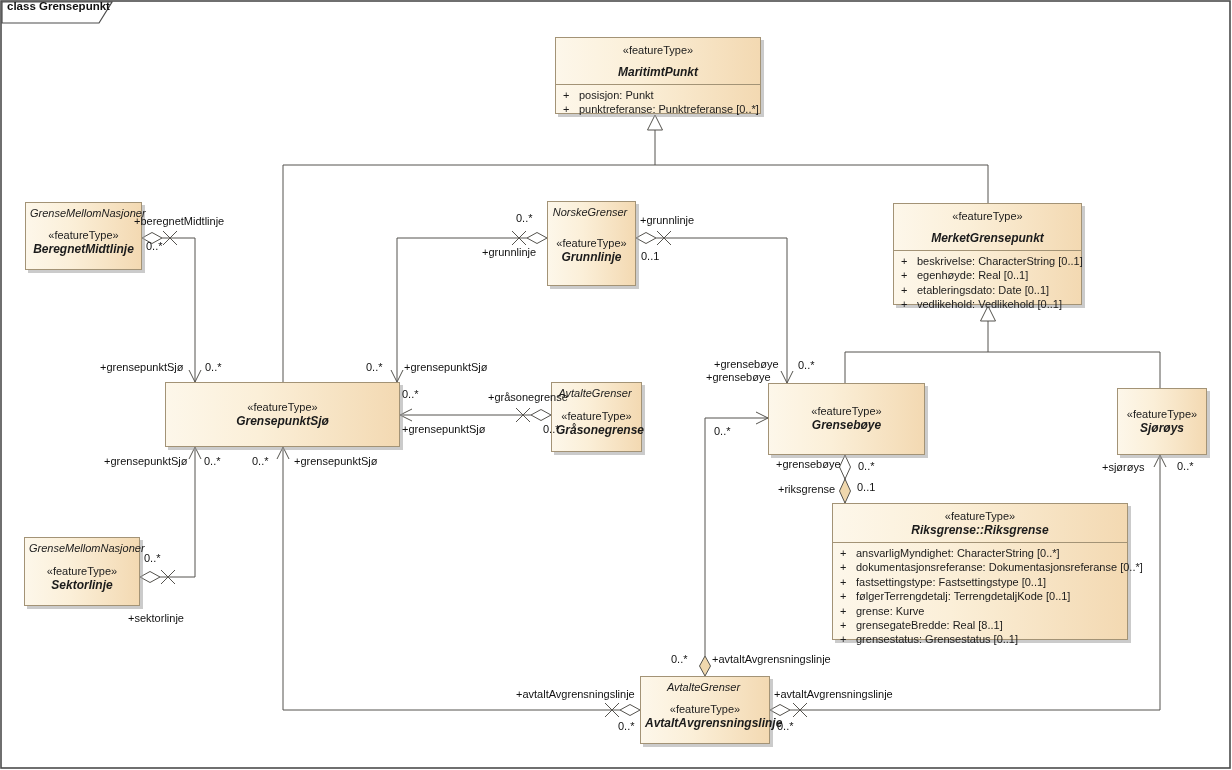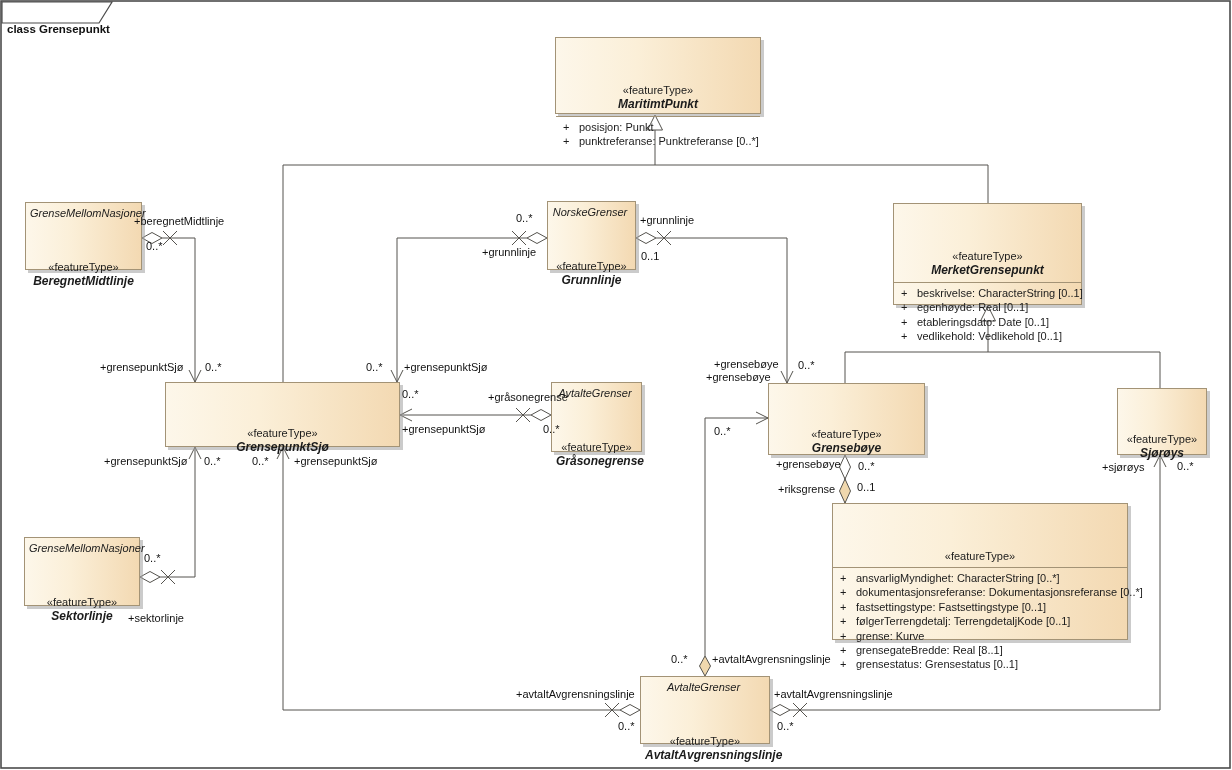--- a/index.html
+++ b/index.html
@@ -9,28 +9,28 @@
   .uml-class{position:absolute;z-index:2;box-sizing:border-box;
     background:linear-gradient(90deg,#fdf7ea 0%,#fbefd8 40%,#f3d9b2 100%);
     border:1px solid #a2real;border:1px solid #a39376;
     box-shadow:3px 3px 0 rgba(160,160,160,.55);
     color:#1b1b1b;font-size:11px;line-height:13px;}
   .cls-header{text-align:center;padding:5px 2px 4px 2px;}
   .hdr-only{display:flex;flex-direction:column;}
   .hdr-only .cls-header{display:flex;flex-direction:column;flex:1;padding:3px 4px 4px 4px;text-align:center;}
   .pkg{display:block;font-style:italic;text-align:center;padding-right:3px;line-height:14px;}
   .hdr-mid{margin:auto 0;}
-  .stereo{display:block;line-height:14px;margin-top:40px;}
+  .stereo{display:block;line-height:14px;}
   .cname{display:block;font-weight:bold;font-size:12px;line-height:15px;font-style:italic;}
-  .abstract .cname{font-style:italic;}
+  .abstract .cname{font-style:italic;margin-top:8px;}
   .attrs{border-top:1px solid #a39376;padding:3px 2px 2px 0;}
   .attr-row{display:flex;line-height:14.4px;white-space:nowrap;}
   .attr-plus{width:16px;padding-left:7px;flex:none;}
   .conn-label{position:absolute;z-index:3;font-size:11px;line-height:12px;color:#111;white-space:nowrap;}
-  #frame-tab-label{position:absolute;left:7px;top:23px;z-index:4;font-weight:bold;font-size:11.5px;color:#111;}
+  #frame-tab-label{position:absolute;left:7px;top:0;z-index:4;font-weight:bold;font-size:11.5px;color:#111;}
 </style>
 </head>
 <body>
 
 <div id="stage">
 
   <svg id="connectors" width="1232" height="770" viewBox="0 0 1232 770">
 
     <rect x="1" y="1" width="1229" height="767" fill="#ffffff" stroke="#4c4c4c" stroke-width="1.6"></rect>
 
@@ -105,21 +105,21 @@
           <div class="attr-row">
             <span class="attr-plus">+</span>
             <span>posisjon: Punkt</span>
           </div>
           <div class="attr-row">
             <span class="attr-plus">+</span>
             <span>punktreferanse: Punktreferanse [0..*]</span>
           </div>
         </div>
       </div>
-      <div class="uml-class hdr-only" style="left: 547px; top: 201px; width: 89px; height: 69px;">
+      <div class="uml-class hdr-only" style="left: 547px; top: 201px; width: 89px; height: 85px;">
         <div class="cls-header">
           <span class="pkg">NorskeGrenser</span>
           <div class="hdr-mid">
             <span class="stereo">«featureType»</span>
             <span class="cname">Grunnlinje</span>
           </div>
         </div>
       </div>
       <div class="uml-class hdr-only" style="left: 25px; top: 202px; width: 117px; height: 68px;">
         <div class="cls-header">
@@ -186,20 +186,21 @@
           <div class="hdr-mid">
             <span class="stereo">«featureType»</span>
             <span class="cname">Sjørøys</span>
           </div>
         </div>
       </div>
       <div class="uml-class" style="left: 832px; top: 503px; width: 296px; height: 137px;">
         <div class="cls-header">
           <div class="hdr-mid">
             <span class="stereo">«featureType»</span>
+            <span class="cname">Riksgrense::Riksgrense</span>
           </div>
         </div>
         <div class="attrs">
           <div class="attr-row">
             <span class="attr-plus">+</span>
             <span>ansvarligMyndighet: CharacterString [0..*]</span>
           </div>
           <div class="attr-row">
             <span class="attr-plus">+</span>
             <span>dokumentasjonsreferanse: Dokumentasjonsreferanse [0..*]</span>

